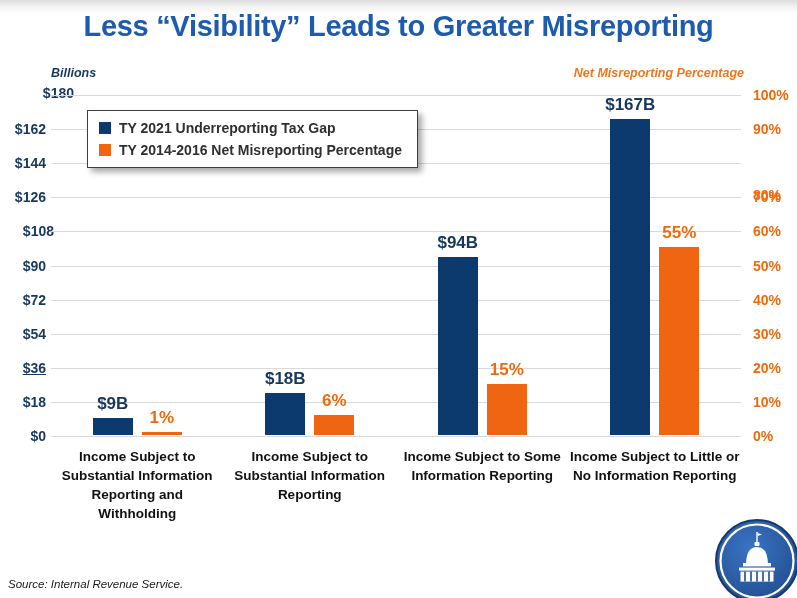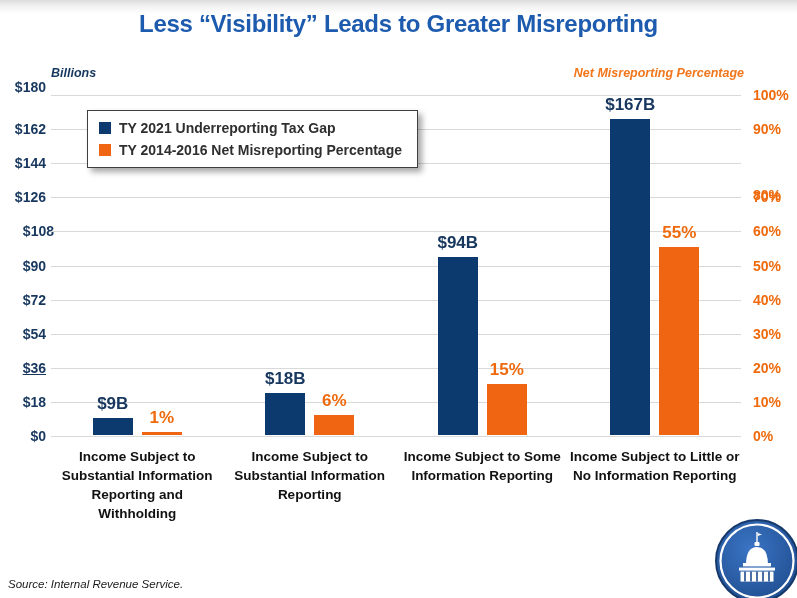--- a/index.html
+++ b/index.html
@@ -9,21 +9,21 @@
     font-family:"Liberation Sans",sans-serif;
   }
   .page{position:absolute;inset:0;background:#ffffff;}
   .page::before{
     content:"";position:absolute;left:0;top:0;right:0;height:14px;
     background:linear-gradient(180deg,#dcdcdc 0%,#f2f2f2 45%,#ffffff 100%);
     pointer-events:none;
   }
   .title{
     position:absolute;top:10px;left:0;right:0;text-align:center;
-    font-size:24px;font-weight:bold;letter-spacing:-0.3px;color:#1D5BAE;
+    font-size:29px;font-weight:bold;letter-spacing:-0.3px;color:#1D5BAE;
   }
   .axis-h{position:absolute;top:66px;font-size:12.5px;font-weight:bold;font-style:italic;}
   .axis-h.left{left:51px;color:#17375E;}
   .axis-h.right{right:53px;color:#F2761B;}
 
   .plot{position:absolute;left:51px;top:95px;width:690px;height:341px;}
   .grid{position:absolute;left:0;width:100%;height:1px;background:#D9D9D9;}
   .bar{position:absolute;bottom:1px;}
   .vlabel{position:absolute;width:84px;text-align:center;font-weight:bold;font-size:17px;}
   .vlabel.navy{color:#17375E;}
@@ -58,21 +58,21 @@
 <body>
 
 <div class="page">
 
   <div class="title">Less “Visibility” Leads to Greater Misreporting</div>
 
   <div class="axis-h left">Billions</div>
   <div class="axis-h right">Net Misreporting Percentage</div>
 
   <div id="yticks">
-      <div class="ytick left" style="top: 78px;">$180</div>
+      <div class="ytick left" style="top: 84px; padding-left: 28px;">$180</div>
       <div class="ytick right" style="top: 86px;">100%</div>
       <div class="ytick left" style="top: 120px;">$162</div>
       <div class="ytick right" style="top: 120px;">90%</div>
       <div class="ytick left" style="top: 154px;">$144</div>
       <div class="ytick right" style="top: 154px; margin-top: 32px;">80%</div>
       <div class="ytick left" style="top: 188px;">$126</div>
       <div class="ytick right" style="top: 188px;">70%</div>
       <div class="ytick left" style="top: 222px; padding-left: 8px;">$108</div>
       <div class="ytick right" style="top: 222px;">60%</div>
       <div class="ytick left" style="top: 257px;">$90</div>

